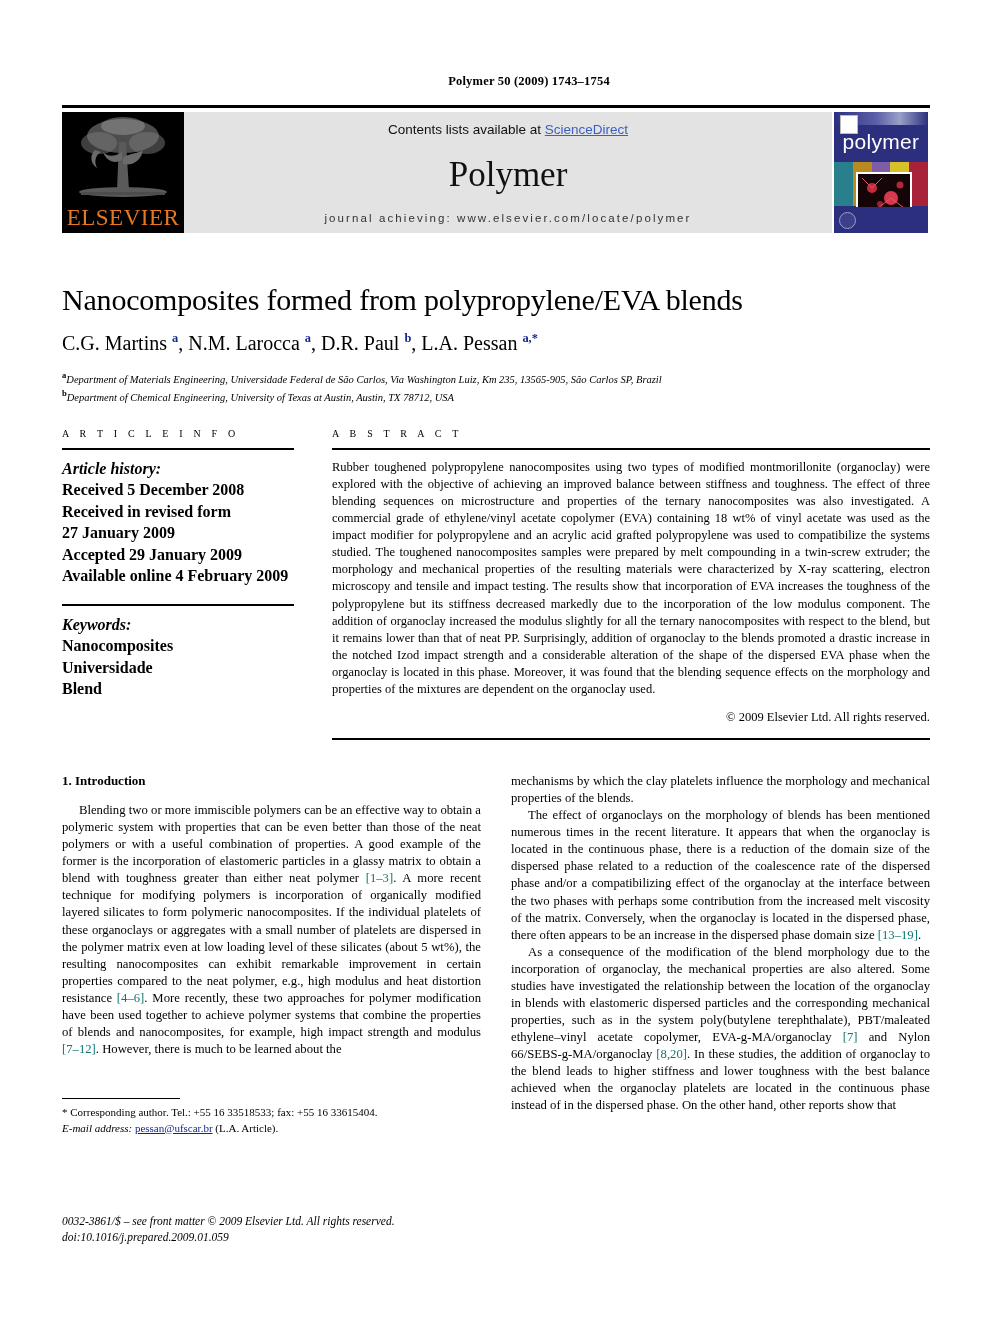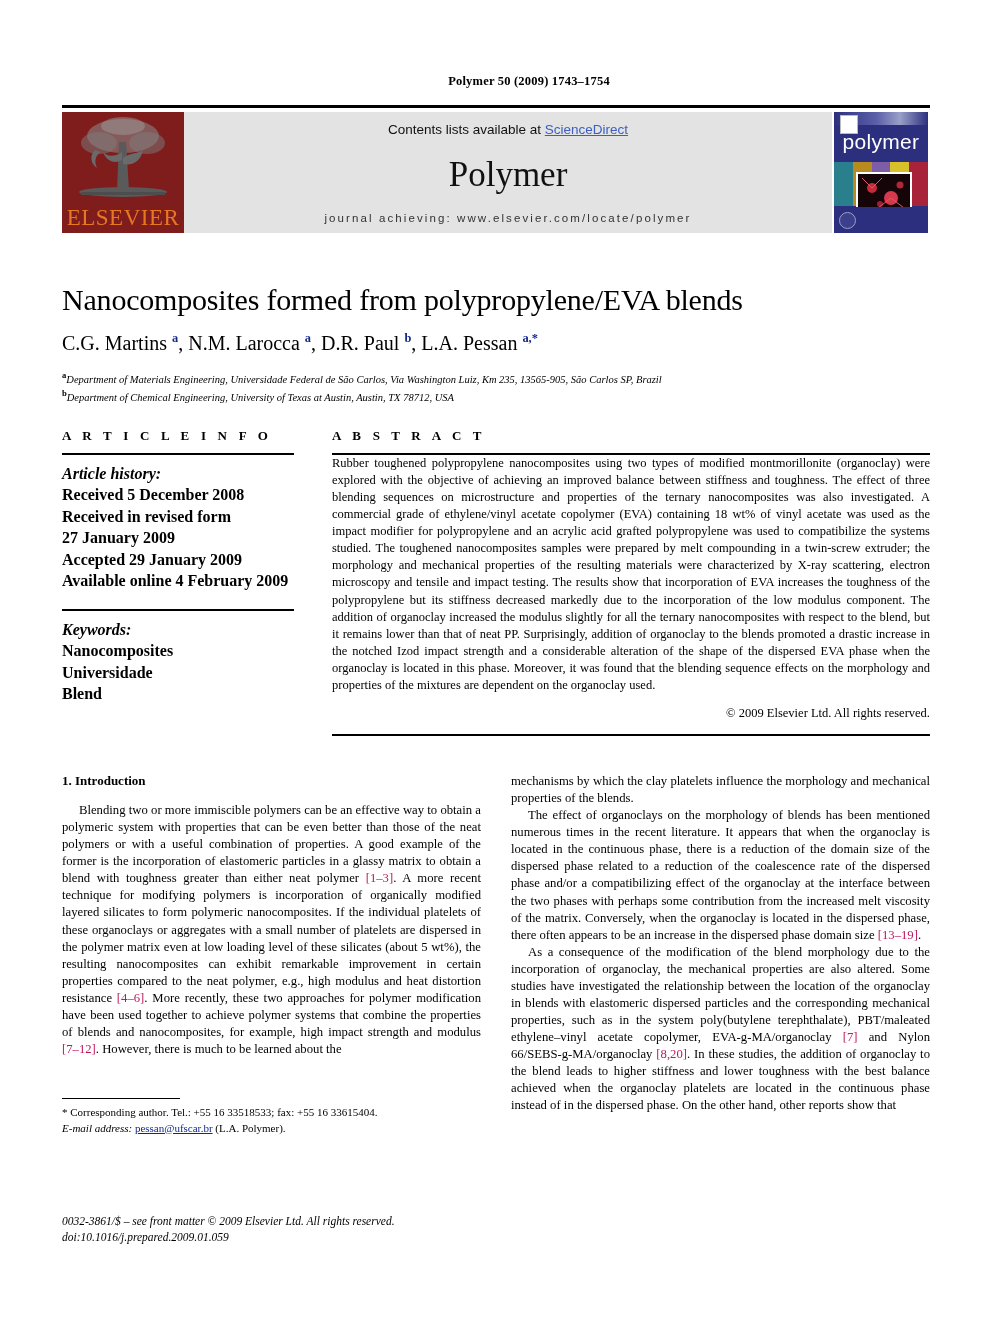--- a/index.html
+++ b/index.html
@@ -60,21 +60,21 @@
     display: flex;
     align-items: stretch;
   }
   .logo-box {
     width: 122px;
     flex: 0 0 122px;
     display: flex;
     flex-direction: column;
     align-items: center;
     justify-content: flex-start;
-    background: #7f1d1d;
+    background: #000000;
   }
   .tree-svg { display:block; }
   .elsevier-word {
     font-family: "Liberation Serif", serif;
     font-size: 23px;
     letter-spacing: 0.5px;
     color: #E87722;
     line-height: 1;
     margin-top: 1px;
   }
@@ -183,35 +183,36 @@
   .affiliations sup { font-style: normal; font-weight:bold; font-size:0.82em; }
 
   
   .infoabs { position:absolute; top:428px; left:62px; width:868px; }
   .infoabs-cols { display:flex; gap:38px; }
   .col-info { width: 232px; flex: 0 0 232px; }
   .col-abs  { flex: 1 1 auto; }
 
   .sec-head {
     font-family: "Liberation Serif", serif;
-    font-weight: bold;
-    font-size: 13px;
+    font-weight: normal;
+    font-size: 10px;
     letter-spacing: 4.2px;
   }
   .rule-thin { height:2px; background:#000; margin-top:9px; }
 
   .info-body { font-size: 16px; line-height: 1.34; margin-top: 8px; font-weight: bold; }
   .info-body .lead { font-style: italic; }
   .info-kw { margin-top: 17px; }
   .info-kw .rule-kw { height:2px; background:#000; margin-bottom:8px;}
 
   .abs-body {
     font-size: 12.5px;
     line-height: 1.365;
     text-align: justify;
+    margin-top: 9px;
     hyphens: manual;
   }
   .abs-copy { text-align: right; margin-top: 12px; font-size:12.5px; }
   .abs-rule-bottom { height:2px; background:#000; margin-top:13px; }
 
   
   .body-cols {
     position:absolute; top:773px; left:62px; width:868px; height:460px;
     display:flex; gap:30px;
   }
@@ -220,21 +221,21 @@
     font-size: 13px; font-weight: bold; margin:0 0 13px 0;
   }
   .bp {
     font-size: 12.7px;
     line-height: 1.345;
     text-align: justify;
     margin: 0;
     text-indent: 17px;
   }
   .bp.cont { text-indent: 0; }
-  .ref { color:#be185d; }
+  .ref { color:#0f766e; }
 
   
   .footnote {
     position:absolute; left:62px; top:1098px; width:419px;
   }
   .fn-rule { width:118px; height:1px; background:#000; margin-bottom:6px;}
   .fn-text { font-size:11px; line-height:1.42; }
   .fn-text .fn-ital { font-style: italic; }
   .fn-link { color:#12278c; text-decoration: underline; }
   .fn-indent { display:block; padding-left:12px; text-indent:-12px;}
@@ -370,21 +371,21 @@
       <p class="bp cont">mechanisms by which the clay platelets influence the morphology and mechanical properties of the blends.</p>
       <p class="bp">The effect of organoclays on the morphology of blends has been mentioned numerous times in the recent literature. It appears that when the organoclay is located in the continuous phase, there is a reduction of the domain size of the dispersed phase related to a reduction of the coalescence rate of the dispersed phase and/or a compatibilizing effect of the organoclay at the interface between the two phases with perhaps some contribution from the increased melt viscosity of the matrix. Conversely, when the organoclay is located in the dispersed phase, there often appears to be an increase in the dispersed phase domain size <span class="ref">[13–19]</span>.</p>
       <p class="bp">As a consequence of the modification of the blend morphology due to the incorporation of organoclay, the mechanical properties are also altered. Some studies have investigated the relationship between the location of the organoclay in blends with elastomeric dispersed particles and the corresponding mechanical properties, such as in the system poly(butylene terephthalate), PBT/maleated ethylene–vinyl acetate copolymer, EVA-g-MA/organoclay <span class="ref">[7]</span> and Nylon 66/SEBS-g-MA/organoclay <span class="ref">[8,20]</span>. In these studies, the addition of organoclay to the blend leads to higher stiffness and lower toughness with the best balance achieved when the organoclay platelets are located in the continuous phase instead of in the dispersed phase. On the other hand, other reports show that</p>
     </div>
   </div>
 
   <div class="footnote">
     <div class="fn-rule"></div>
     <div class="fn-text">
       <span class="fn-indent">* Corresponding author. Tel.: +55 16 33518533; fax: +55 16 33615404.</span>
-      <span class="fn-indent"><span class="fn-ital">E-mail address:</span> <a class="fn-link" href="#">pessan@ufscar.br</a><span> (L.A. Polymer).</span></span>
+      <span class="fn-indent"><span class="fn-ital">E-mail address:</span> <a class="fn-link" href="#">pessan@ufscar.br</a><span> (L.A. Article).</span></span>
     </div>
   </div>
 
   <div class="imprint">
     <div>0032-3861/$ – see front matter © 2009 Elsevier Ltd. All rights reserved.</div>
     <div>doi:10.1016/j.prepared.2009.01.059</div>
   </div>
 
 </div>
 

